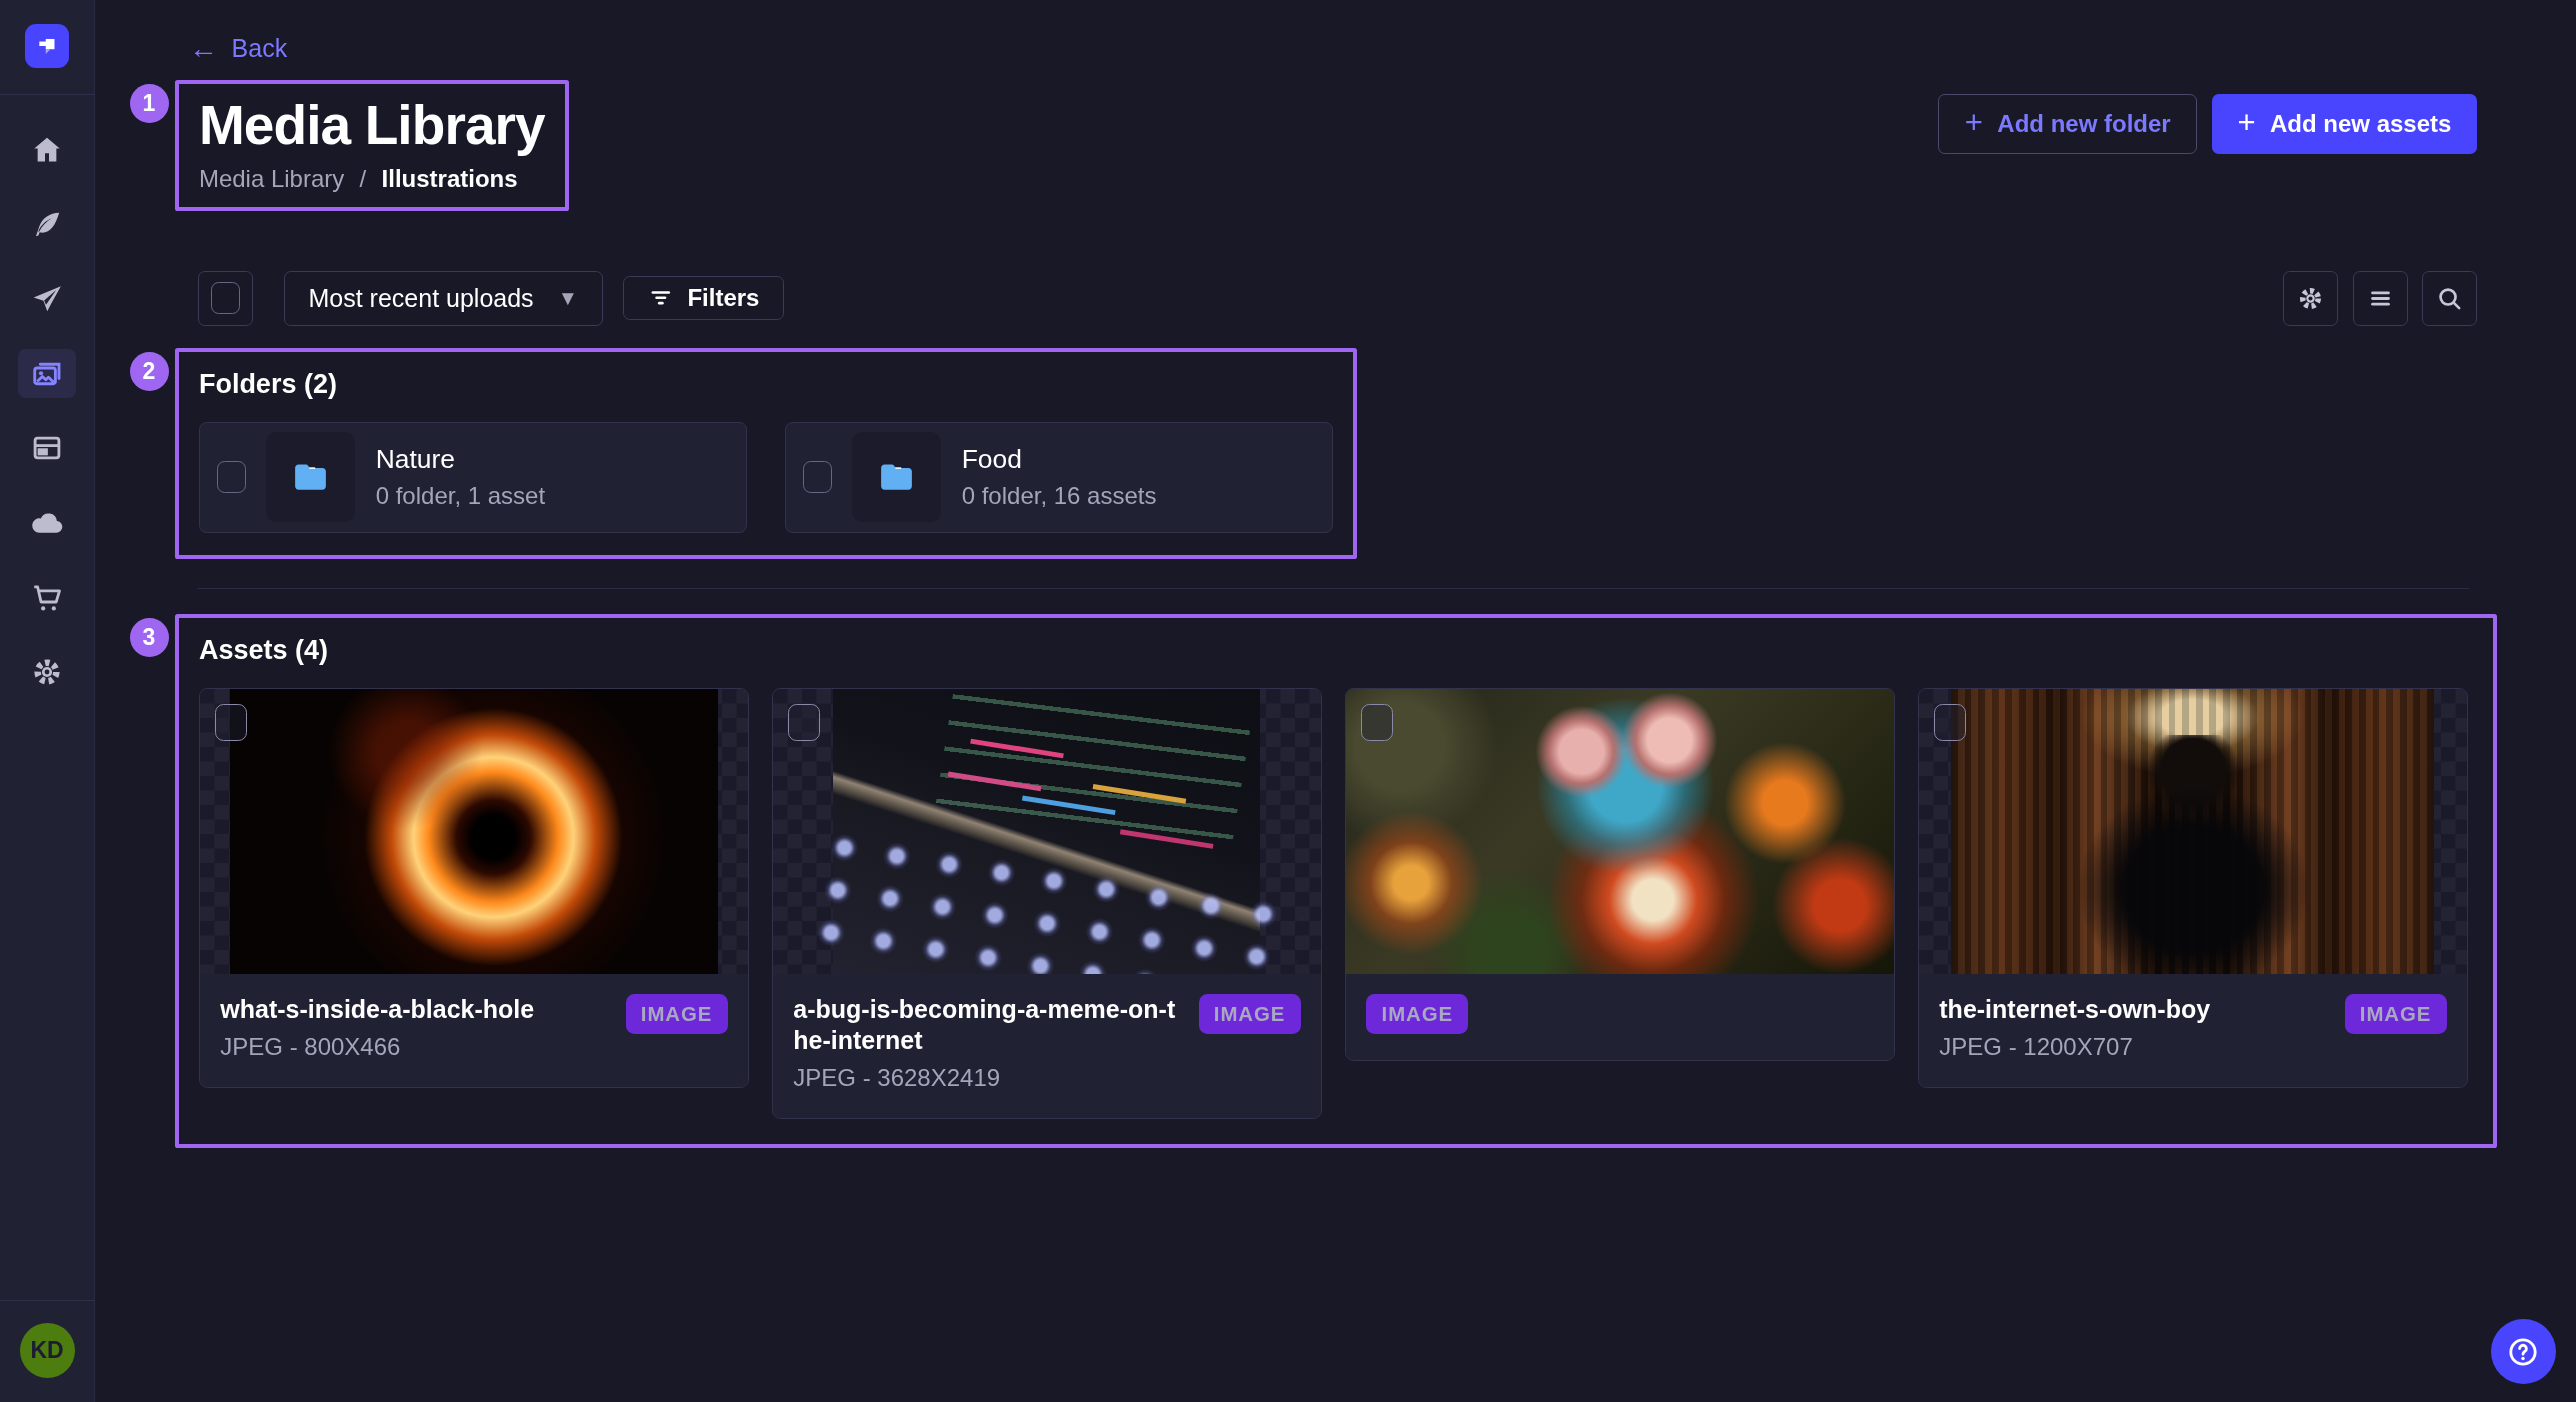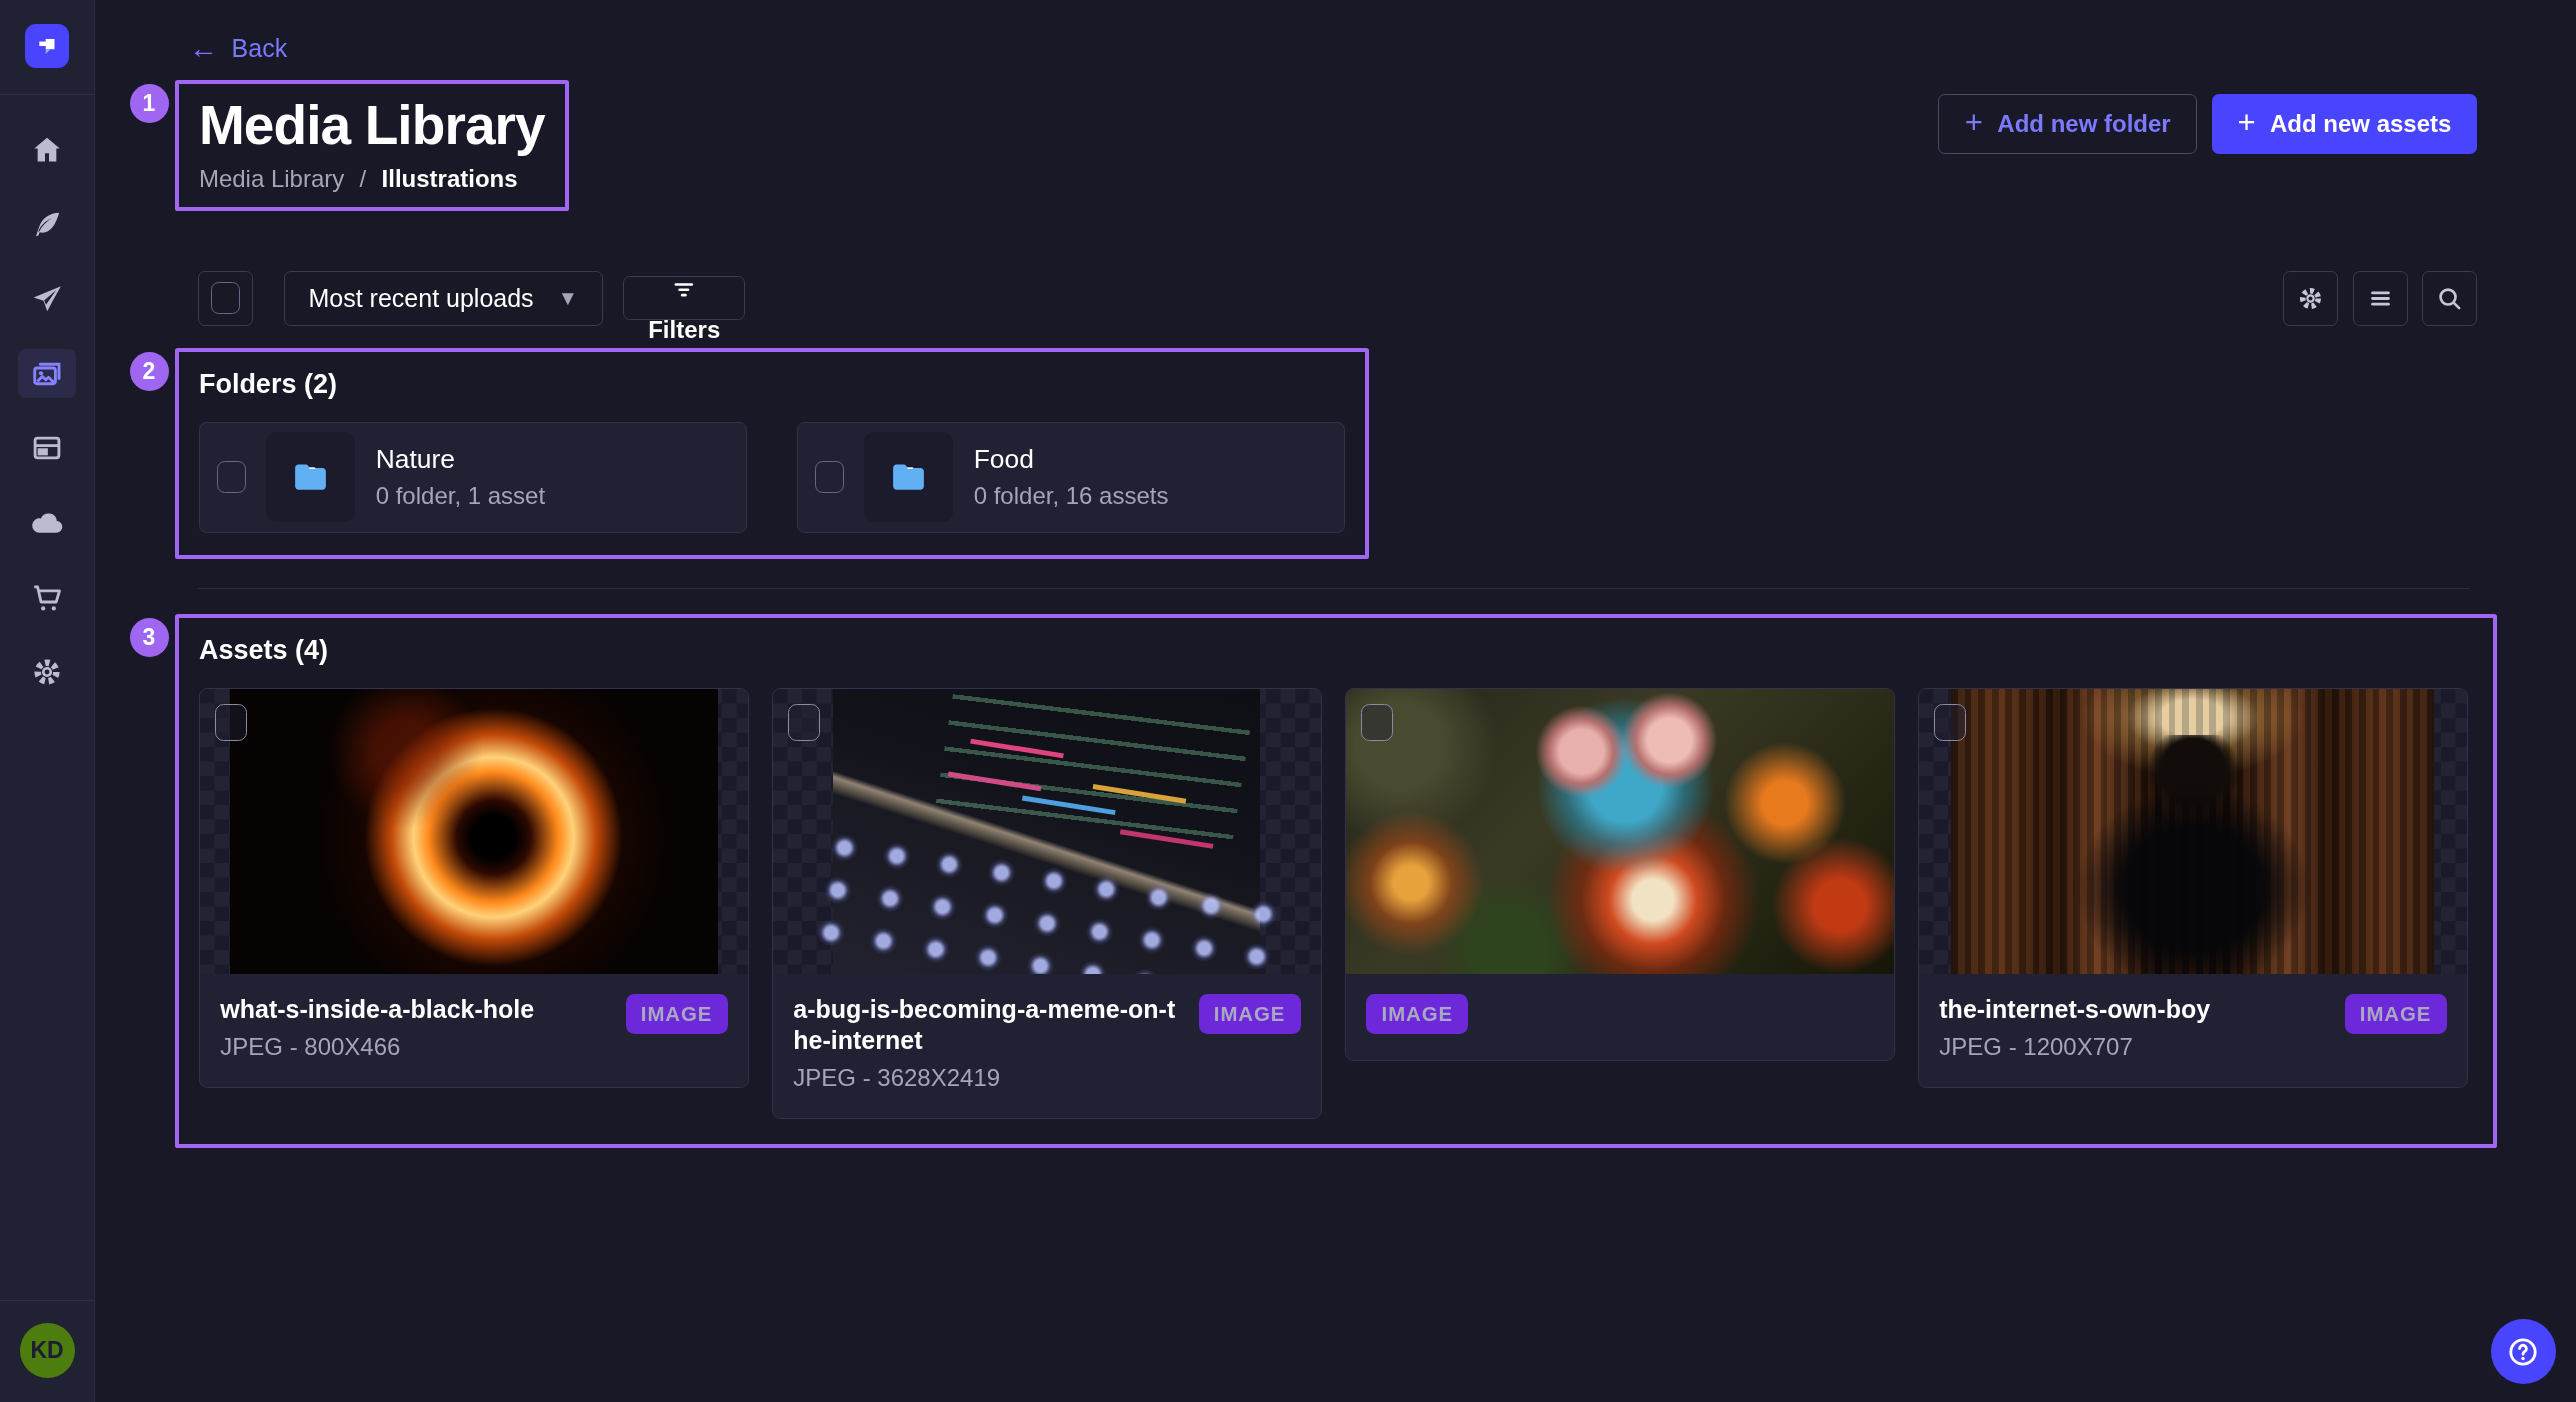--- a/index.html
+++ b/index.html
@@ -47,35 +47,35 @@
   .btn-primary{background:var(--primary); color:#fff;}
 
   
   .toolbar{display:flex; align-items:center; margin-top:60px;}
   .check-btn{width:55px; height:55px; border:0.9px solid #3a3a59; border-radius:6.8px;
     display:flex; align-items:center; justify-content:center; margin-left:8.5px; cursor:pointer; background:transparent;}
   .checkbox{width:29px; height:32px; border:0.9px solid #666687; border-radius:7.7px; background:transparent;}
   .select{margin-left:31px; height:55px; border:0.9px solid #3a3a59; border-radius:6.8px; display:flex;
     align-items:center; gap:24px; padding:0 24px; font-size:25px; color:var(--txt); cursor:pointer;}
   .caret{color:#a5a5ba; font-size:20.4px;}
-  .filters-btn{margin-left:20.4px; height:44px; border:0.9px solid #3a3a59; border-radius:6.8px; padding:0 24px;
+  .filters-btn{margin-left:20.4px; height:44px; border:0.9px solid #3a3a59; border-radius:6.8px; padding:7px 24px;
     display:flex; align-items:center; gap:13.6px; color:var(--txt); font-size:24px; font-weight:600;
-    background:transparent; cursor:pointer; font-family:inherit;flex-direction:column;}
+    background:transparent; cursor:pointer; font-family:inherit;}
   .toolbar-right{margin-left:auto; display:flex; gap:14.5px;}
   .icon-btn{width:55px; height:55px; border:0.9px solid #3a3a59; border-radius:6.8px; background:transparent;
     display:flex; align-items:center; justify-content:center; color:#c6c6d8; cursor:pointer;}
 
   
   .anno-num{position:absolute; left:-49px; top:0; width:39px; height:39px; border-radius:50%;
     background:var(--anno); color:#fff; font-size:23px; font-weight:600;
     display:flex; align-items:center; justify-content:center;}
   .section-title{font-size:27px; font-weight:600; color:var(--txt);}
 
   .folders-box{display:inline-block; margin-left:-14.5px; margin-top:22px; padding:17px 20.4px 22px;}
-  .folder-cards{display:flex; gap:50px; margin-top:22px;}
+  .folder-cards{display:flex; gap:38px; margin-top:22px;}
   .folder-card{width:548px; height:111px; background:var(--panel); border:0.9px solid var(--line);
     border-radius:7.7px; display:flex; align-items:center; padding:0 17px; gap:20.4px; cursor:pointer;}
   .folder-ico-box{width:89px; height:90px; background:var(--panel2); border-radius:10.2px;
     display:flex; align-items:center; justify-content:center;}
   .folder-name{font-size:26.4px; font-weight:500; color:var(--txt);}
   .folder-meta{font-size:24px; color:var(--muted); margin-top:6.8px;}
 
   .hsep{height:0.9px; background:#2b2b44; margin:29px 8.5px 25.6px;}
 
   .assets-box{display:block; margin-left:-14.5px; margin-right:-19.6px; padding:17px 20.4px 25.6px;}

